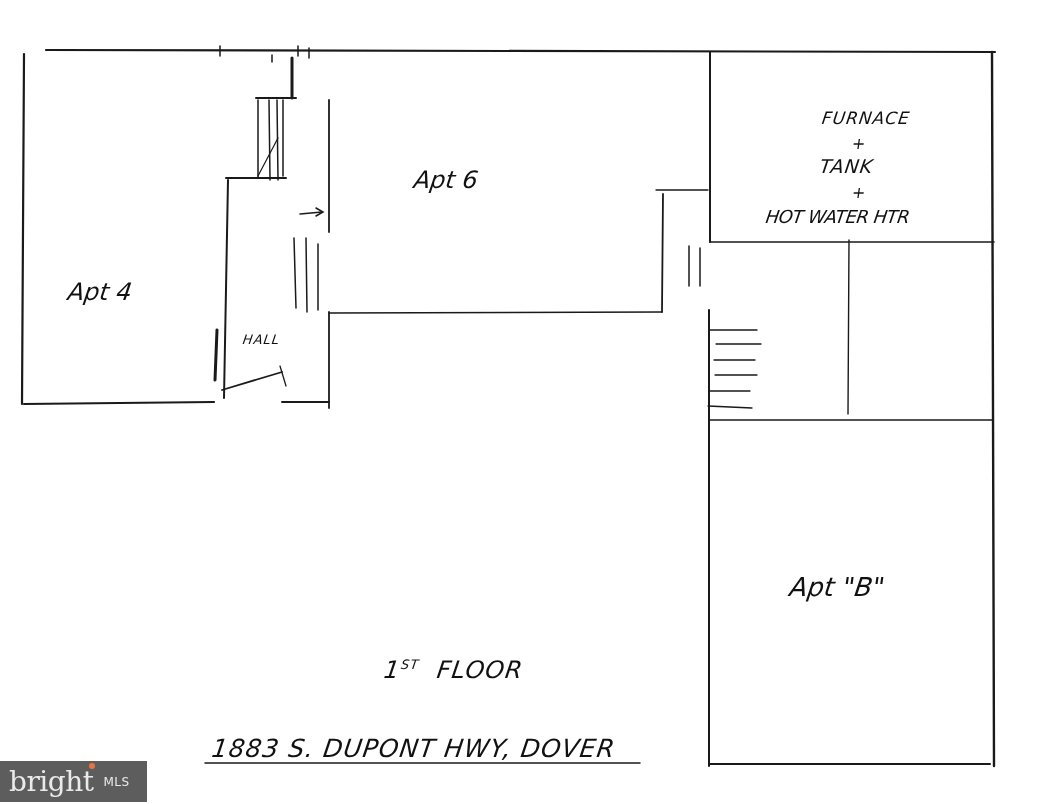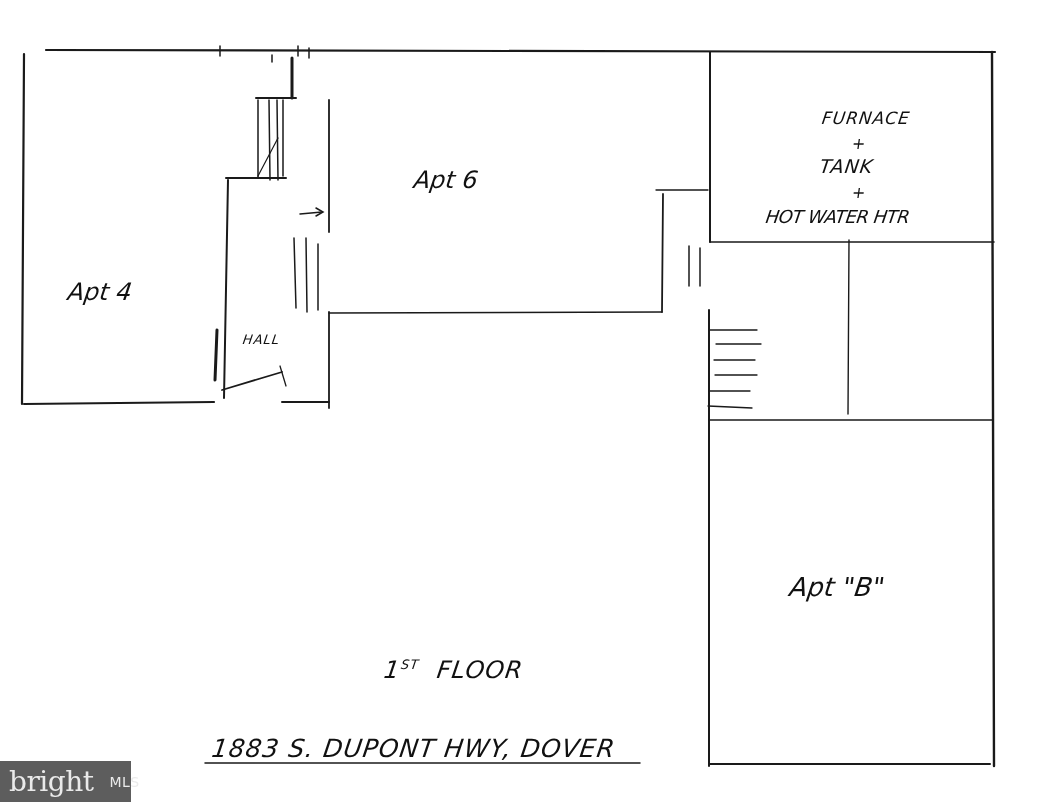--- a/index.html
+++ b/index.html
@@ -1,23 +1,23 @@
 <!DOCTYPE html>
 <html><head>
 <meta charset="utf-8">
 <style>
   html, body { margin:0; padding:0; background:#ffffff; }
   body { width:1046px; height:804px; position:relative; overflow:hidden; }
   #plan { position:absolute; left:0; top:0; width:1046px; height:804px; }
   .lbl { position:absolute; font-family:"DejaVu Sans", sans-serif; font-style:italic; color:#111; white-space:nowrap; transform:skewX(-8deg); }
   .caps { text-transform:uppercase; letter-spacing:1px; }
-  #logo { position:absolute; left:0; top:761px; width:131px; height:41px; background:#5d5d5d; display:flex; align-items:center; }
+  #logo { position:absolute; left:0; top:761px; width:147px; height:41px; background:#5d5d5d; display:flex; align-items:center; }
   #logo .brand { font-family:"DejaVu Serif", serif; color:#eaeaea; font-size:28px; margin-left:9px; letter-spacing:-0.5px; line-height:1; }
   #logo .dot { display:inline-block; width:6px; height:6px; border-radius:50%; background:#e8743b; position:relative; top:-16px; left:-4px; }
-  #logo .mls { font-family:"DejaVu Sans", sans-serif; color:#eaeaea; font-size:14px; margin-left:16px; letter-spacing:0.5px; }
+  #logo .mls { font-family:"DejaVu Sans", sans-serif; color:#eaeaea; font-size:12px; margin-left:4px; letter-spacing:0.5px; }
 </style>
 </head>
 <body>
 
 <svg id="plan" viewBox="0 0 1046 804" xmlns="http://www.w3.org/2000/svg">
   <g stroke="#1a1a1a" fill="none" stroke-linecap="round">
 
     <path d="M46 50 L995 52" stroke-width="2.2"></path>
     <path d="M220 46 L220 56 M298 46 L298 56 M272 55 L272 62 M309 48 L309 58" stroke-width="1.5"></path>
 

